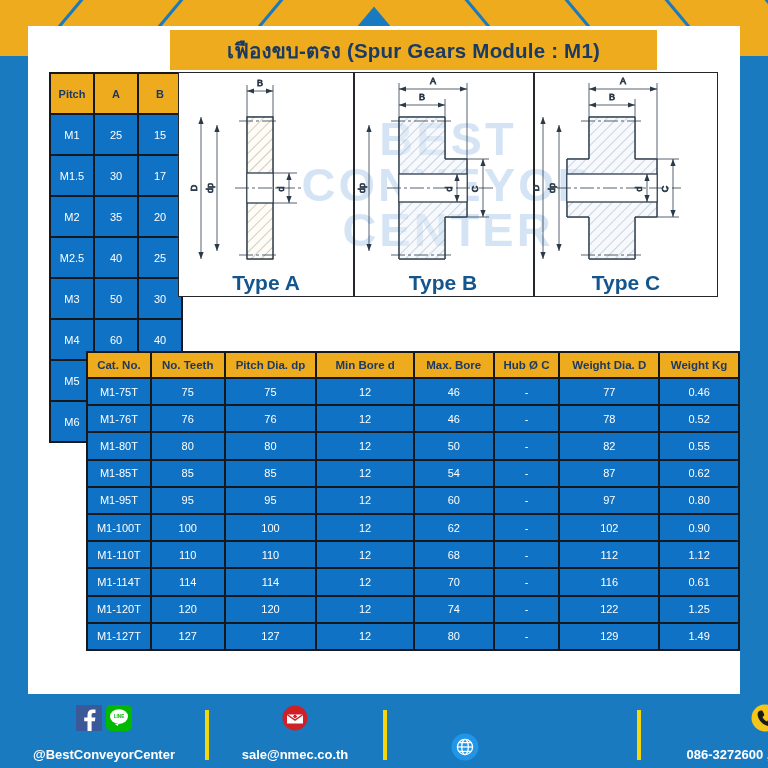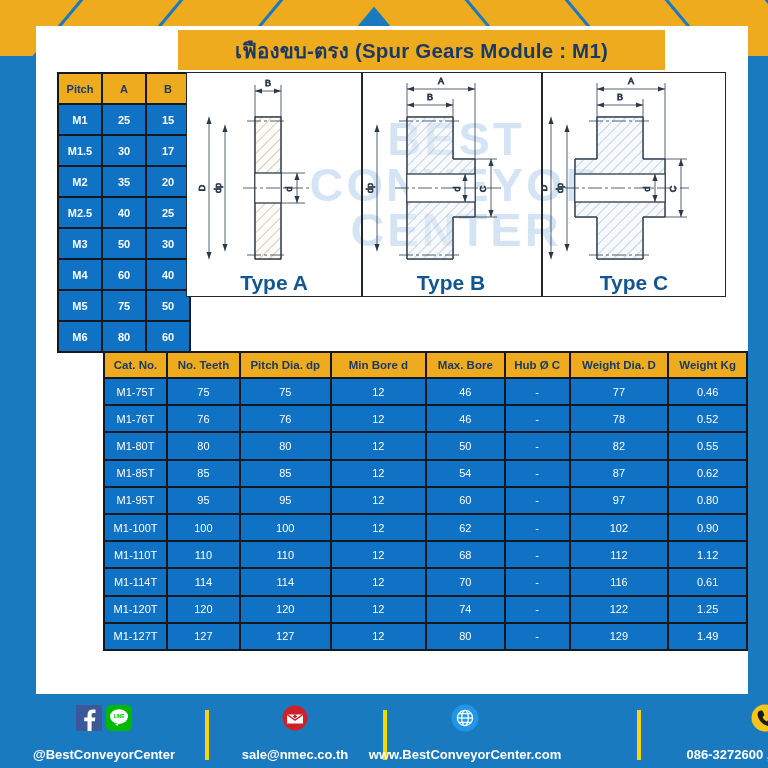--- a/index.html
+++ b/index.html
@@ -19,21 +19,21 @@
   .chev {
     position: absolute; top: -18px; width: 96px; height: 92px;
     background: #efab1e;
     transform: skewX(-40deg);
   }
   .chev.r { transform: skewX(40deg); }
 
   
   #page {
     position: absolute;
-    left: 36px; top: 26px;
+    left: 28px; top: 26px;
     width: 712px; height: 668px;
     background: #ffffff;
   }
 
   
   #title-bar {
     position: absolute; left: 142px; top: 4px;
     width: 487px; height: 40px;
     background: #efab1e;
     display: flex; align-items: center; justify-content: center;
@@ -46,26 +46,26 @@
     white-space: nowrap;
   }
 
   
   #pitch-table {
     position: absolute; left: 21px; top: 46px;
     border-collapse: separate; border-spacing: 2px;
     background: #15181c;
   }
   #pitch-table th, #pitch-table td {
-    width: 42px; height: 29px;
+    width: 42px; height: 39px;
     text-align: center; vertical-align: middle;
     font-size: 11px; font-weight: bold;
   }
   #pitch-table th { background: #efab1e; color: #1b3a63; }
-  #pitch-table td { background: #0f72c4; color: #ffffff; font-weight: bold; }
+  #pitch-table td { background: #0f72c4; color: #ffffff; font-weight: normal; }
 
   
   #diagrams {
     position: absolute; left: 150px; top: 46px;
     width: 540px; height: 225px;
     background: #ffffff;
     border: 1.5px solid #23262b;
     overflow: hidden;
   }
   #watermark {
@@ -88,21 +88,21 @@
   .dlabel {
     color: #12558f; font-size: 21px; font-weight: bold;
     margin-top: 2px;
   }
   .divider {
     position: absolute; top: 0; height: 100%;
     width: 1.5px; background: #23262b;
   }
 
   
-  #spec-wrap { position: absolute; left: 58px; top: 325px; margin-left: 9px; }
+  #spec-wrap { position: absolute; left: 58px; top: 325px; }
   #spec-table {
     border-collapse: separate; border-spacing: 2px;
     background: #15181c;
   }
   #spec-table th {
     background: #efab1e; color: #1b3a63;
     font-size: 11.5px; font-weight: bold;
     height: 24px; padding: 0 4px;
     text-align: center; white-space: nowrap;
   }
@@ -556,21 +556,20 @@
             <g fill="none" stroke="#fff" stroke-width="1.3">
               <circle cx="14" cy="14" r="7.6"></circle>
               <ellipse cx="14" cy="14" rx="3.3" ry="7.6"></ellipse>
               <line x1="6.4" y1="14" x2="21.6" y2="14"></line>
               <line x1="7.6" y1="9.6" x2="20.4" y2="9.6"></line>
               <line x1="7.6" y1="18.4" x2="20.4" y2="18.4"></line>
             </g>
           </svg>
         </span>
       </div>
-      <div class="ftext">www.BestConveyorCenter.com</div>
     </div>
 
     <div class="fbar" style="left:637px"></div>
 
     <div class="fitem" style="left:615px; width:300px">
       <div class="ficons">
         <span>
           <svg class="ic" width="28" height="28" viewBox="0 0 28 28">
             <circle cx="14" cy="14" r="13.5" fill="#f5c518"></circle>
             <path d="M10.2 6.6c.9 0 1.4.4 1.9 1.5l.9 2c.4.9.2 1.5-.5 2l-1 .8c.8 1.9 2.6 3.7 4.5 4.5l.8-1c.5-.7 1.1-.9 2-.5l2 .9c1.1.5 1.5 1 1.5 1.9 0 1.9-1.7 3.5-3.6 3.5C13 22.2 6.6 15.8 6.6 10.2c0-1.9 1.6-3.6 3.6-3.6z" fill="#1a1a1a"></path>

